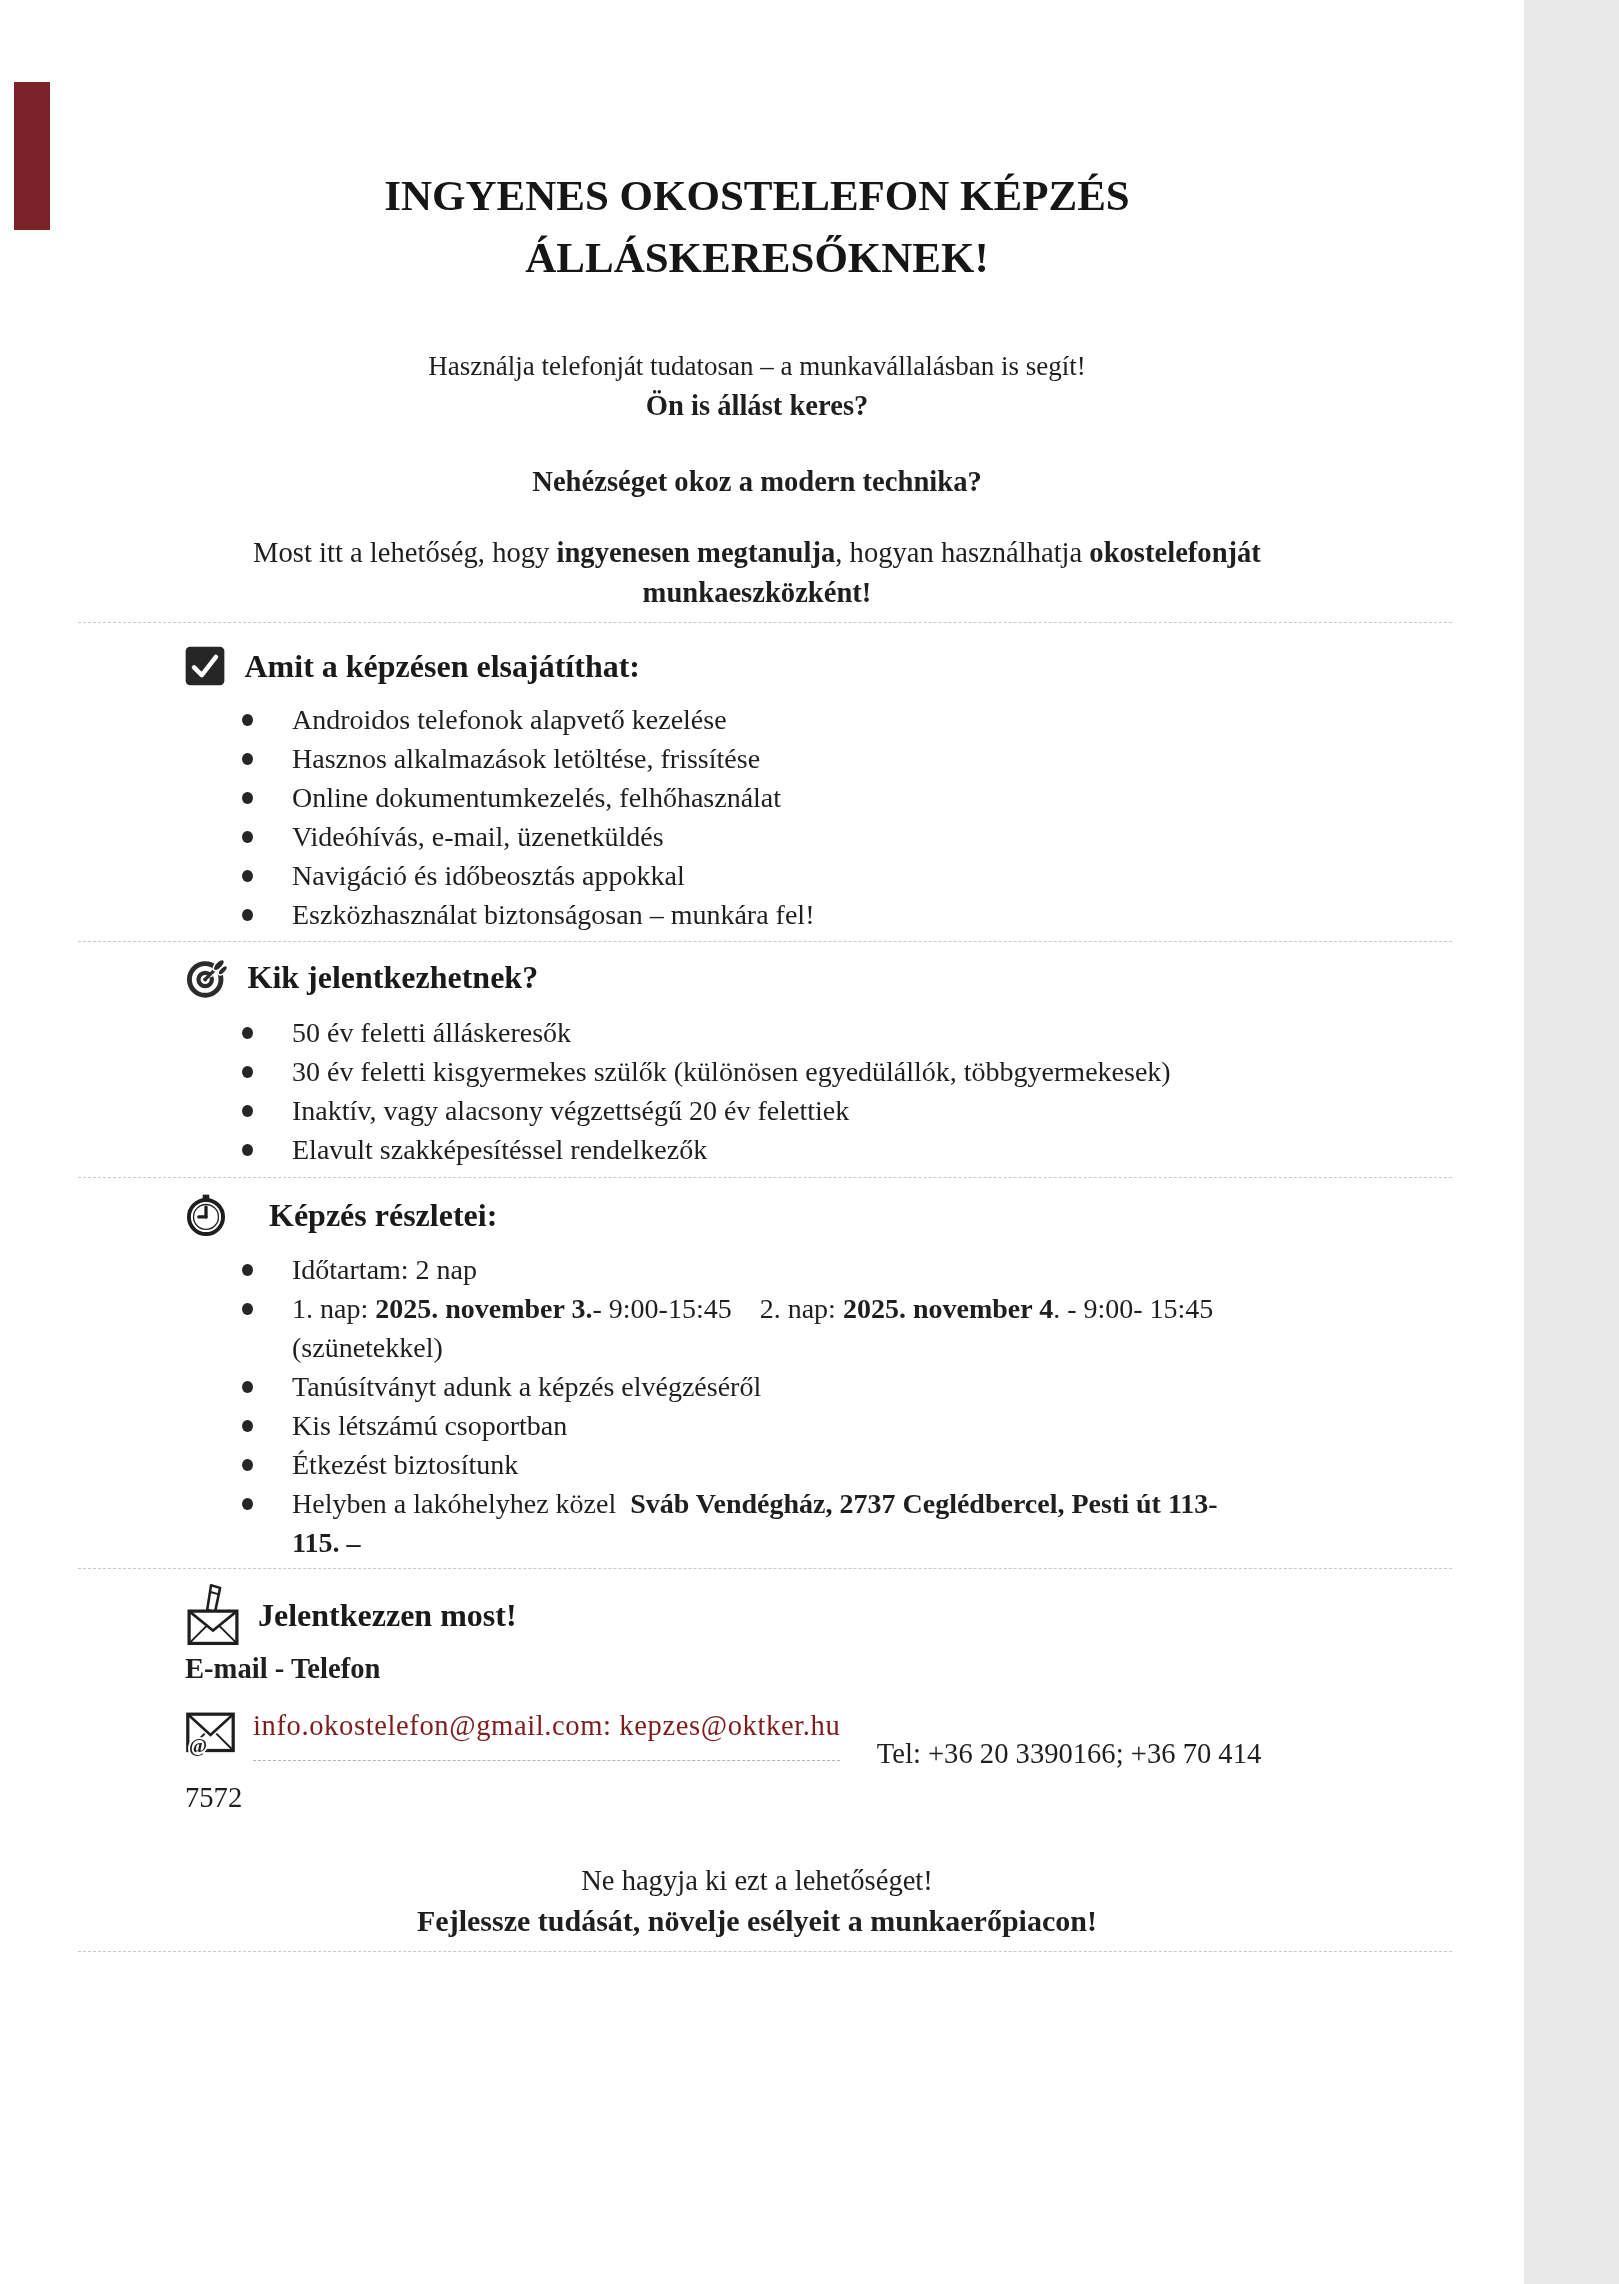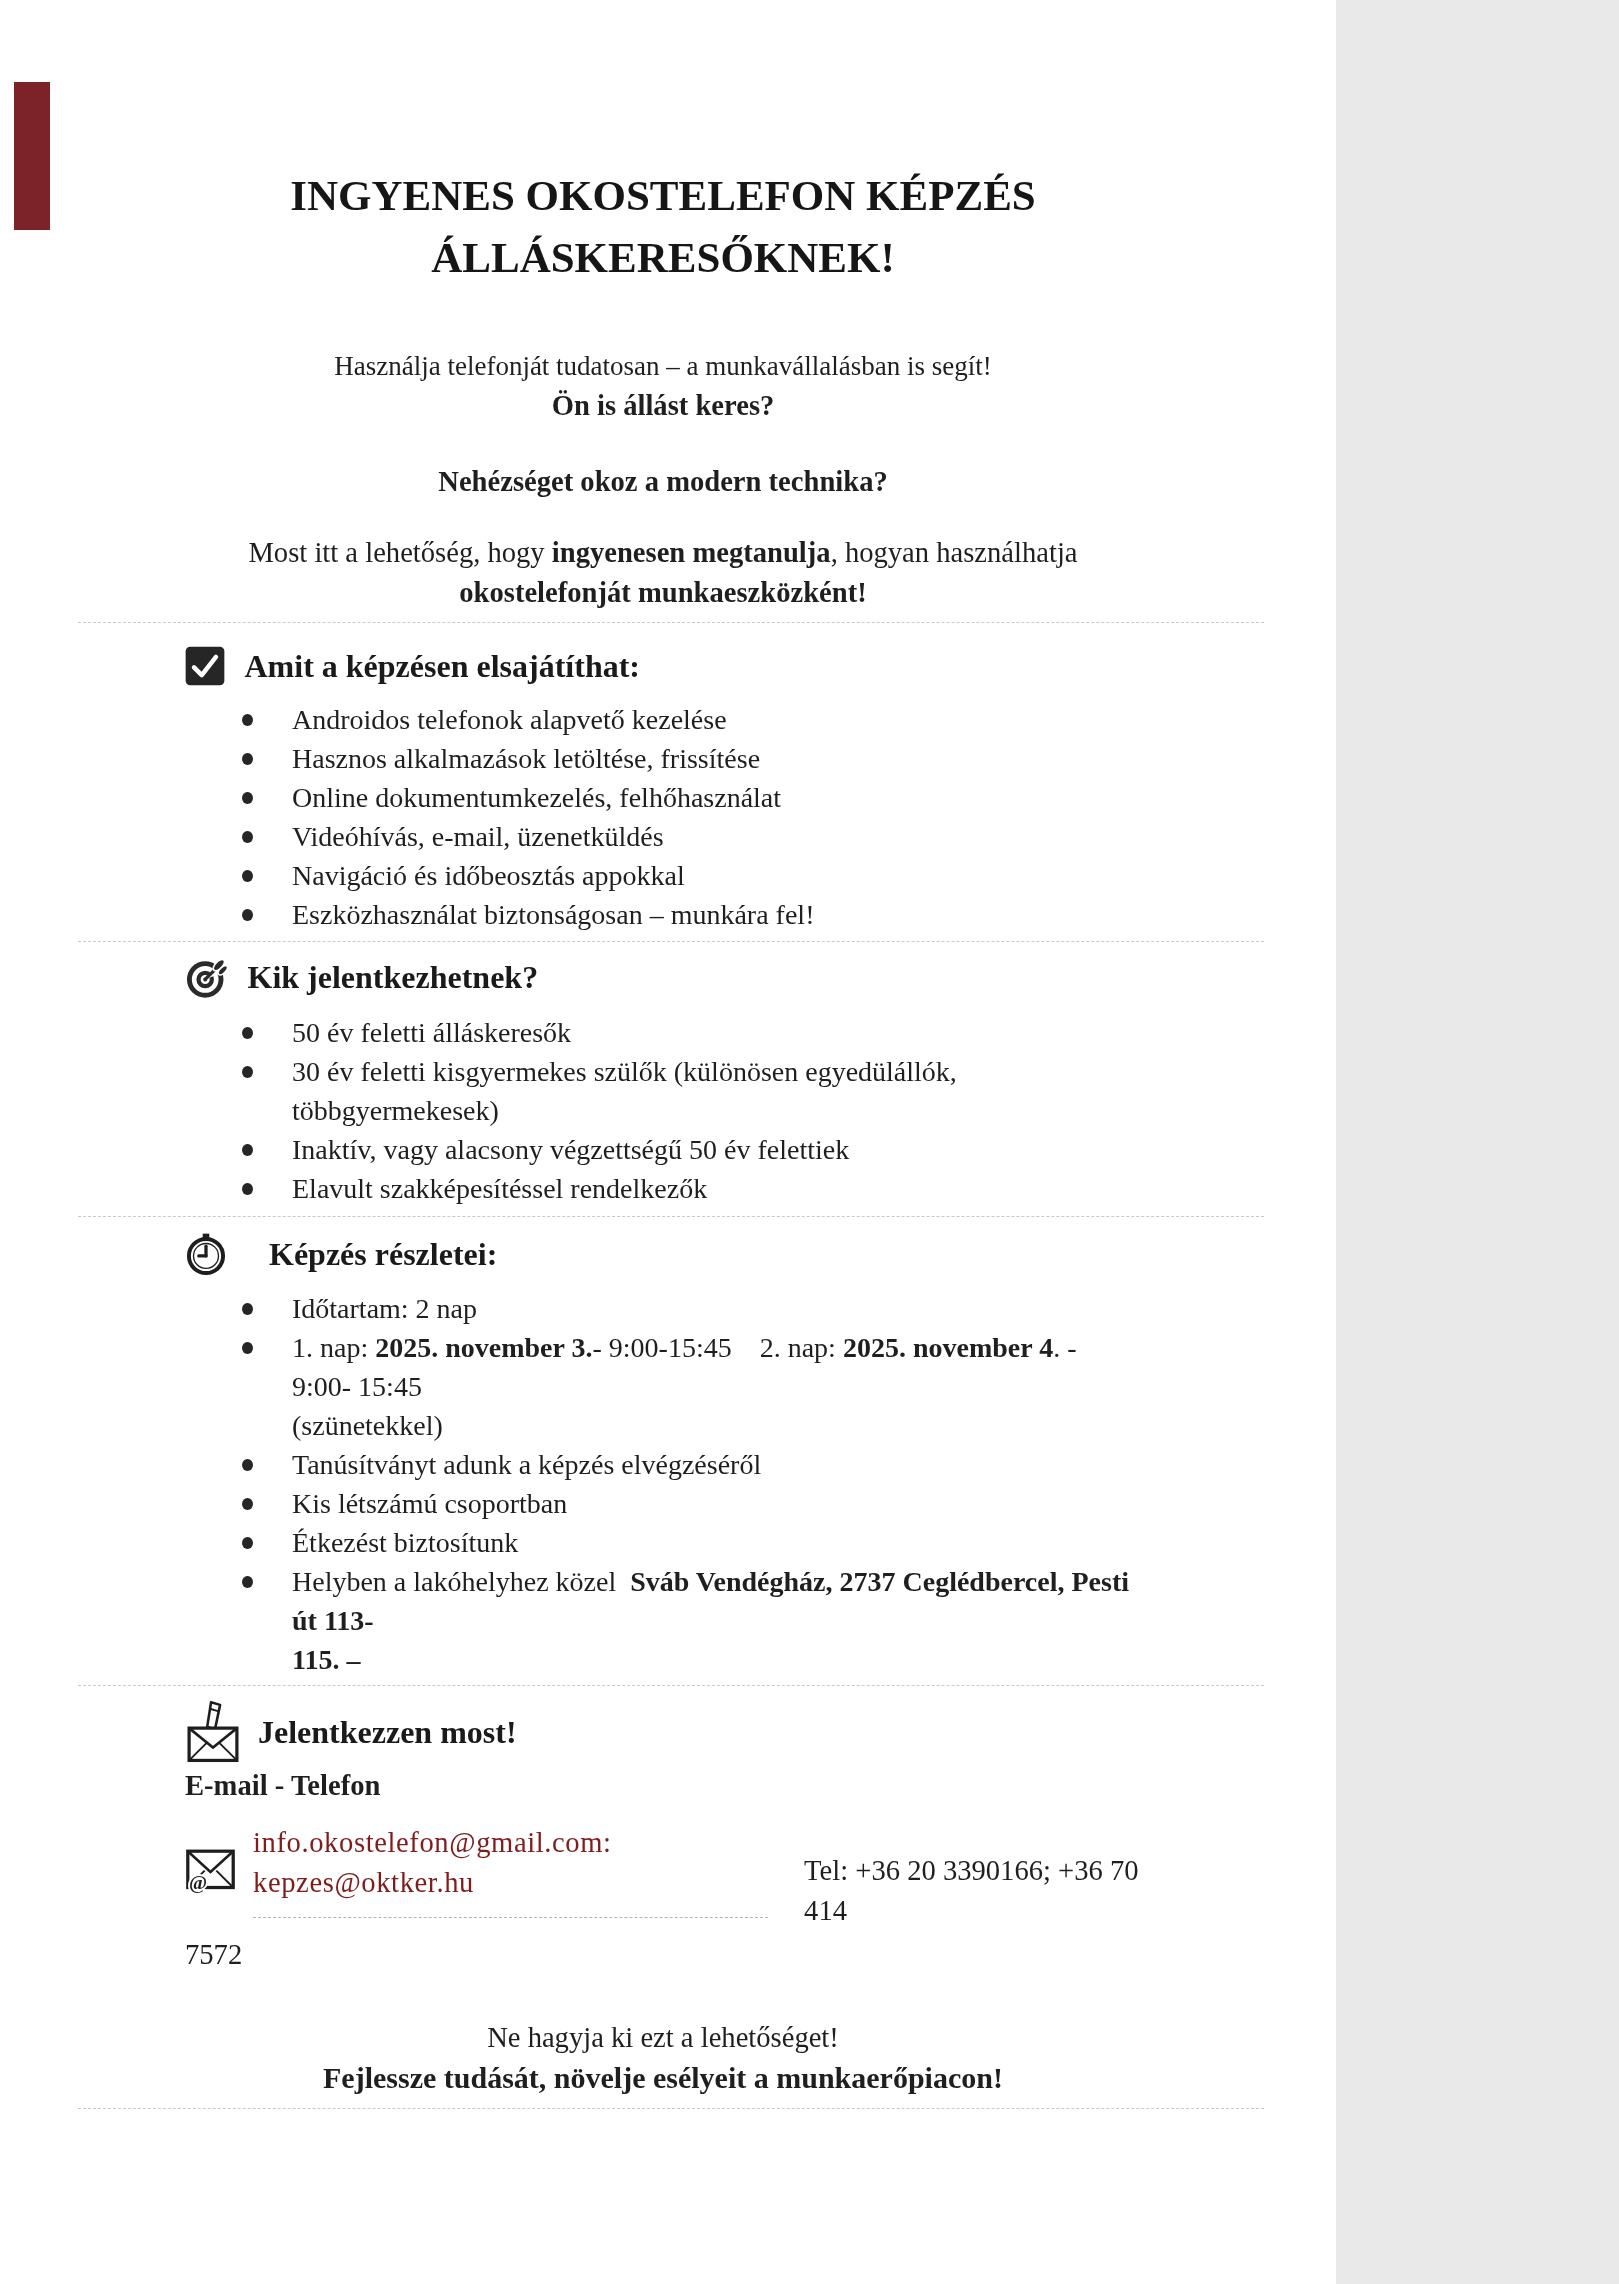--- a/index.html
+++ b/index.html
@@ -1,18 +1,18 @@
 <!DOCTYPE html>
 <html style="font-size:10.4px"><head>
 <meta charset="utf-8">
 <style>
   html,body{margin:0;padding:0;background:#e9e9e9;}
   .page{
     position:relative;
-    width:1336px;height:2284px;
+    width:1524px;height:2284px;
     background:#ffffff;
     overflow:hidden;
     font-family:"Liberation Serif", serif;
     color:#1f1f1f;
   }
   .content{padding:0 195px 0 185px;}
 
   .scan-stripe{
     position:absolute;left:14.3px;top:82px;width:36px;height:148px;
     background:#7b2328;
@@ -131,21 +131,21 @@
           <line x1="31" y1="36" x2="52" y2="15" stroke="#2b2b2b" stroke-width="5" stroke-linecap="round"></line>
           <ellipse cx="52" cy="14" rx="11" ry="5.5" fill="#2b2b2b" stroke="#ffffff" stroke-width="2.5" transform="rotate(-45 52 14)"></ellipse>
           <ellipse cx="58" cy="22" rx="9" ry="4.5" fill="#2b2b2b" stroke="#ffffff" stroke-width="2.5" transform="rotate(-45 58 22)"></ellipse>
         </svg>
       </span>
       <span>Kik jelentkezhetnek?</span>
     </div>
     <ul class="blist">
       <li>50 év feletti álláskeresők</li>
       <li>30 év feletti kisgyermekes szülők (különösen egyedülállók, többgyermekesek)</li>
-      <li>Inaktív, vagy alacsony végzettségű 50 év felettiek</li>
+      <li>Inaktív, vagy alacsony végzettségű 20 év felettiek</li>
       <li>Elavult szakképesítéssel rendelkezők</li>
     </ul>
 
     <div class="sep sep3"></div>
 
     <div class="sec-header h3x">
       <span class="icon">
         <svg width="42" height="42" viewBox="0 0 64 64">
           <rect x="27" y="1" width="10" height="7" fill="#1e1e1e"></rect>
           <circle cx="32" cy="35" r="26" fill="#ffffff" stroke="#1e1e1e" stroke-width="6"></circle>

